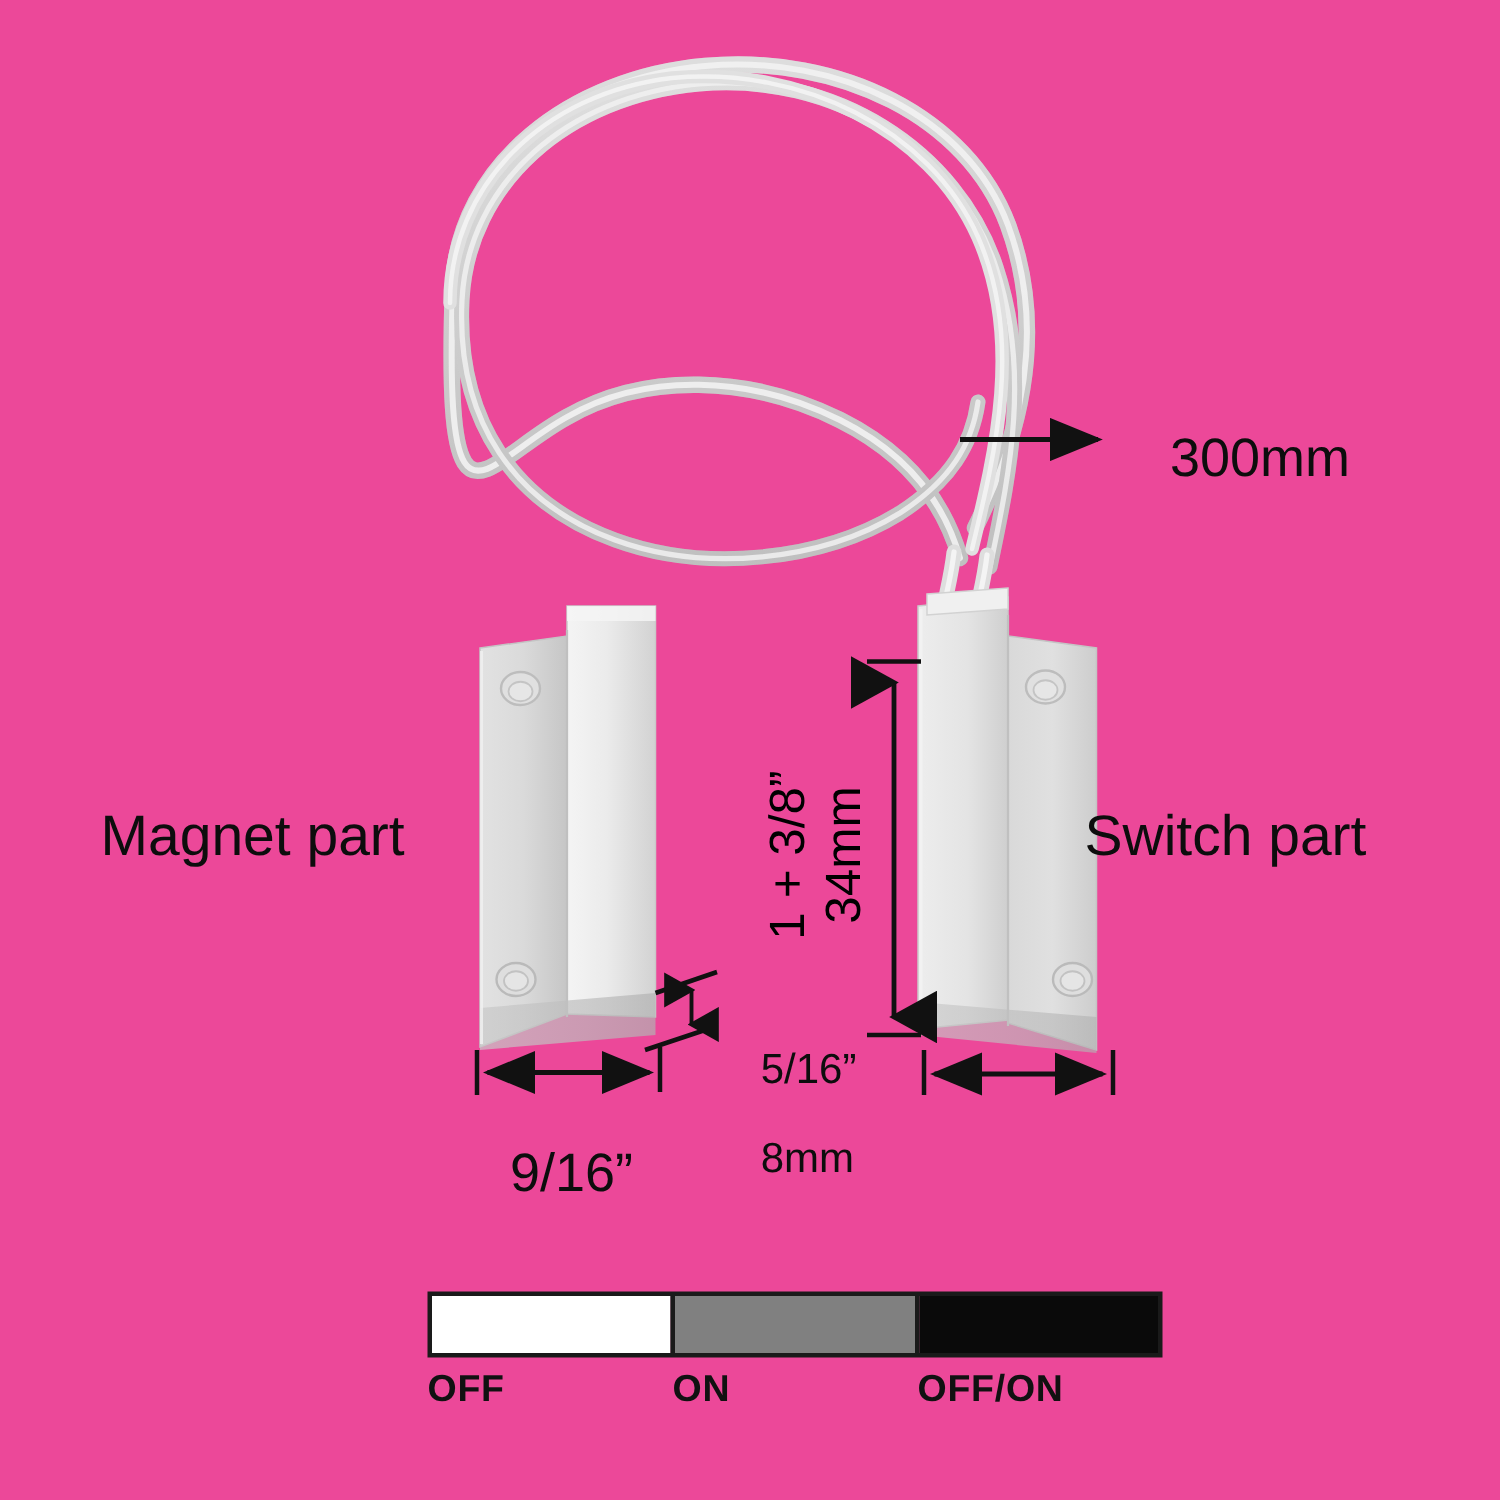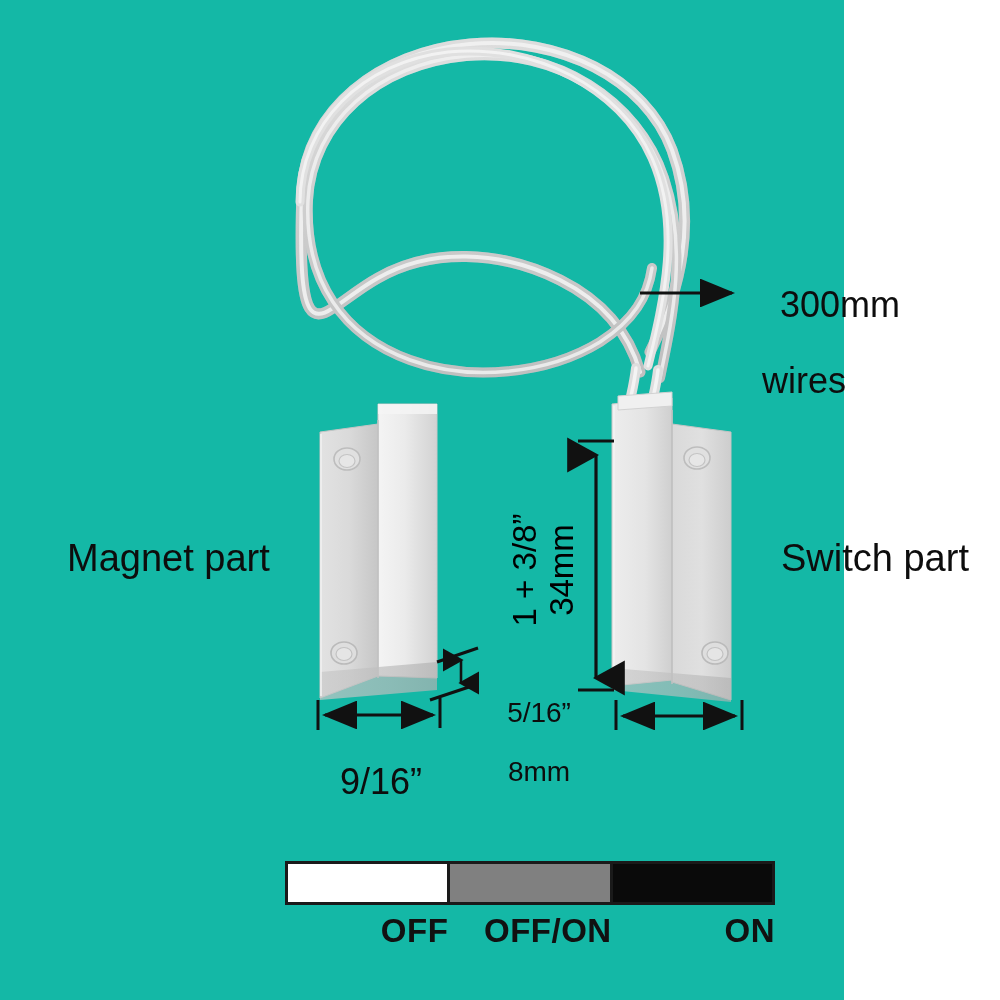--- a/index.html
+++ b/index.html
@@ -4,22 +4,22 @@
 <style>
   * { margin:0; padding:0; box-sizing:border-box; }
   html, body {
     width:1000px; height:1000px;
     background:#ffffff;
     font-family:"Liberation Sans", sans-serif;
     overflow:hidden;
   }
   #stage {
     position:relative;
-    width:844px; height:1000px;
-    background:#14b8a6;
+    width:1000px; height:1000px;
+    background:#ec4899;
   }
   #artboard {
     position:absolute;
     left:0; top:0;
     width:1000px; height:1000px;
   }
   .lbl {
     position:absolute;
     color:#0d0d0d;
     white-space:pre;
@@ -30,33 +30,33 @@
     font-size:36px;
     text-align:left;
   }
   .lbl-wire .l2 { display:block; padding-left:22px; }
   .lbl-magnet {
     left:55px; top:538px;
     font-size:38px;
     margin-left:12px;
   }
   .lbl-switch {
-    left:781px; top:538px;
+    left:723px; top:538px;
     font-size:38px;
   }
   .lbl-width {
     left:300px; top:725px;
     width:170px;
     font-size:36px;
     text-align:left;
   }
   .lbl-thick {
     left:476px; top:668px;
     font-size:28px;
-    text-align:center;
+    text-align:left;
   }
   .lbl-height {
     position:absolute;
     left:0px; top:0px;
     transform-origin:0 0;
     font-size:33px;
     text-align:center;
     line-height:1.12;
   }
   .lbl-height-wrap {
@@ -81,22 +81,22 @@
   #legend .seg.s2 { flex:1 1 0; border-left:3px solid #1a1a1a; border-right:3px solid #1a1a1a; }
   #legend .seg.s3 { flex:1 1 0; }
   #legend-labels {
     position:absolute;
     left:285px; top:912px;
     width:490px;
     display:flex;
   }
   #legend-labels .llab {
     flex:1 1 0;
-    text-align:right;
-    font-size:33px;
+    text-align:left;
+    font-size:25px;
     font-weight:bold;
     color:#111111;
     letter-spacing:0.5px;
   }
 </style>
 </head>
 <body style="background: rgb(255, 255, 255);">
 
 <div id="stage">
 
@@ -285,21 +285,20 @@
 
     <g>
       <line x1="437" y1="662" x2="478" y2="648" stroke="#111" stroke-width="3"></line>
       <line x1="430" y1="700" x2="472" y2="686" stroke="#111" stroke-width="3"></line>
       <line x1="461" y1="660" x2="461" y2="683" stroke="#111" stroke-width="2.6" marker-start="url(#arrUs)" marker-end="url(#arrDs)"></line>
     </g>
   </svg>
 
   <div class="lbl lbl-wire">
     <span class="l1">300mm</span>
-    <span class="l2">wires</span>
   </div>
 
   <div class="lbl lbl-magnet">Magnet part</div>
 
   <div class="lbl lbl-switch">Switch part</div>
 
   <div class="lbl lbl-width">
     <span class="ln">9/16”</span><br>
   </div>
 
@@ -315,17 +314,17 @@
     </div>
   </div>
 
   <div id="legend" style="border-color: rgb(26, 26, 26);">
     <div class="seg s1" style="background: rgb(255, 255, 255);"></div>
     <div class="seg s2" style="background: rgb(128, 128, 128); border-left-color: rgb(26, 26, 26); border-right-color: rgb(26, 26, 26);"></div>
     <div class="seg s3" style="background: rgb(10, 10, 10);"></div>
   </div>
   <div id="legend-labels">
     <div class="llab">OFF</div>
+    <div class="llab">ON</div>
     <div class="llab">OFF/ON</div>
-    <div class="llab">ON</div>
   </div>
 
 </div>
 
 </body></html>

